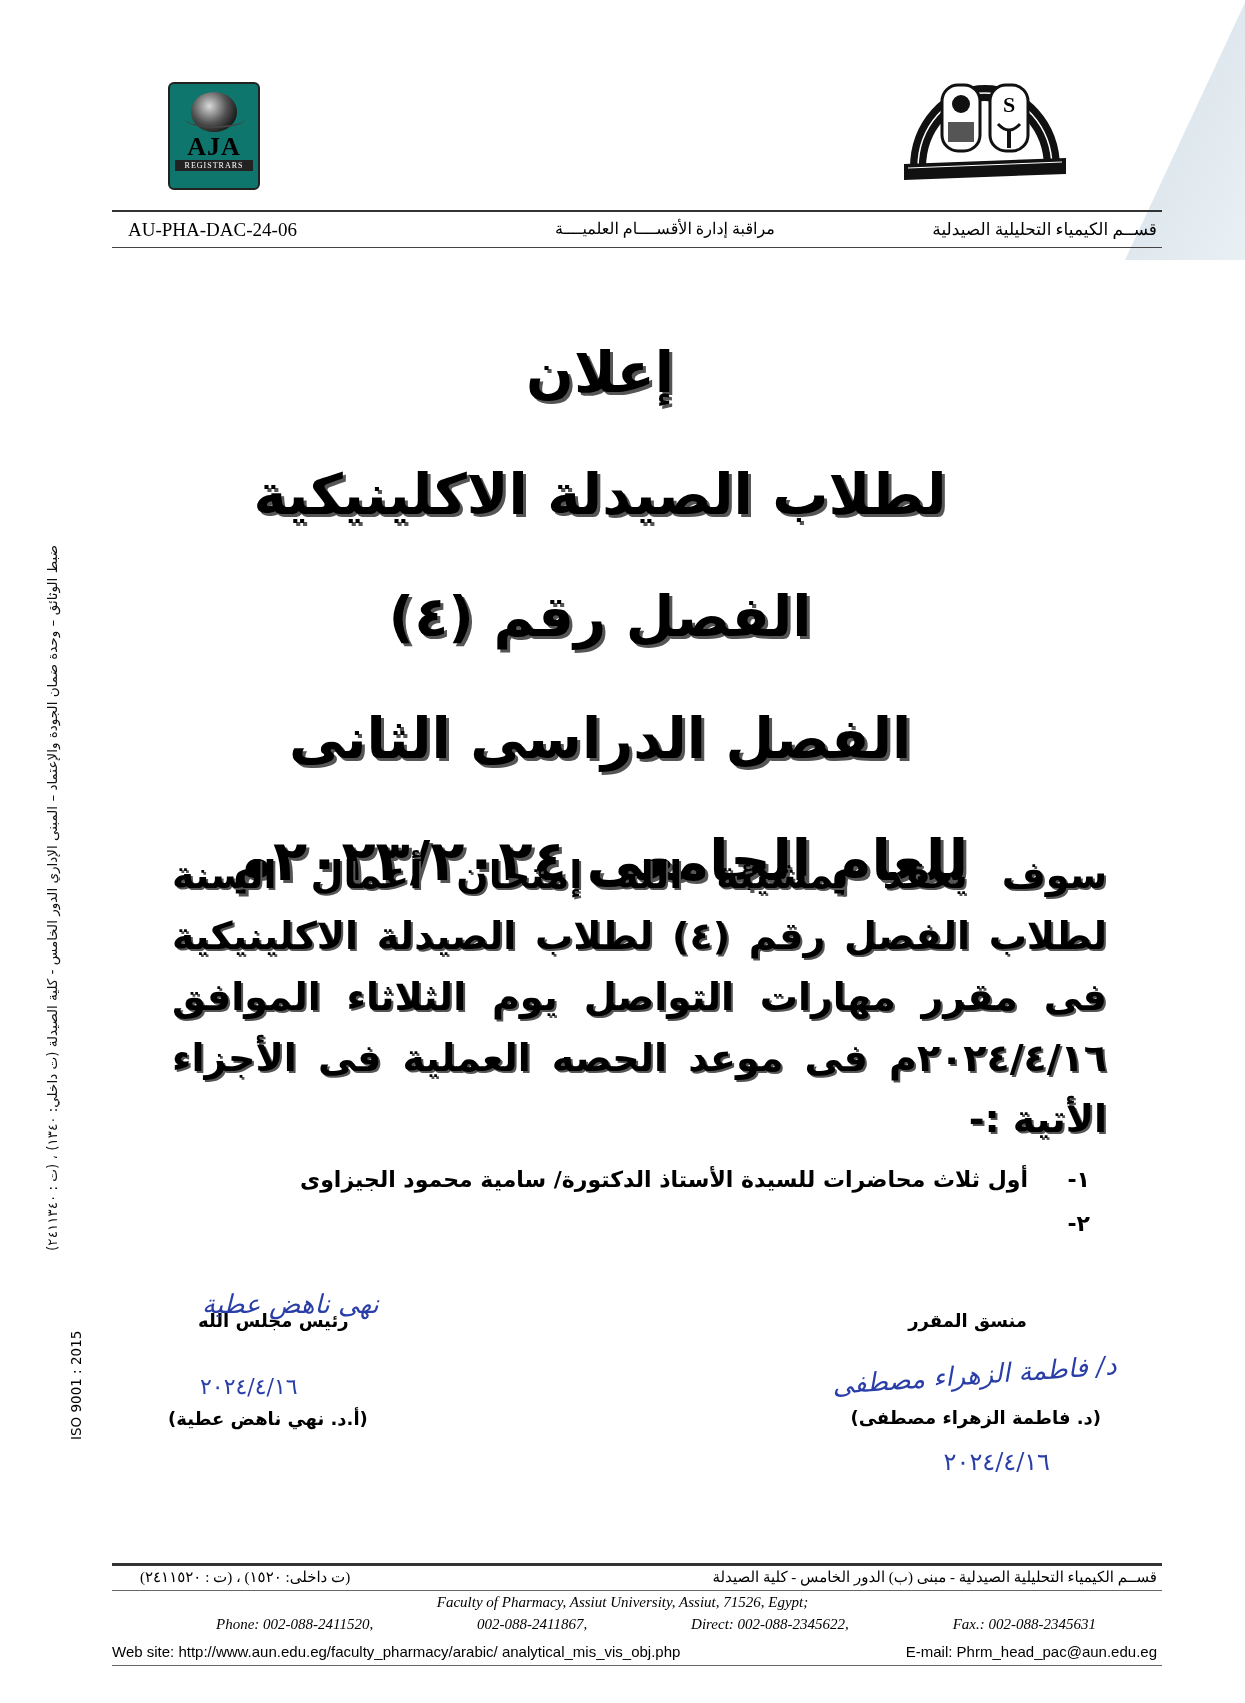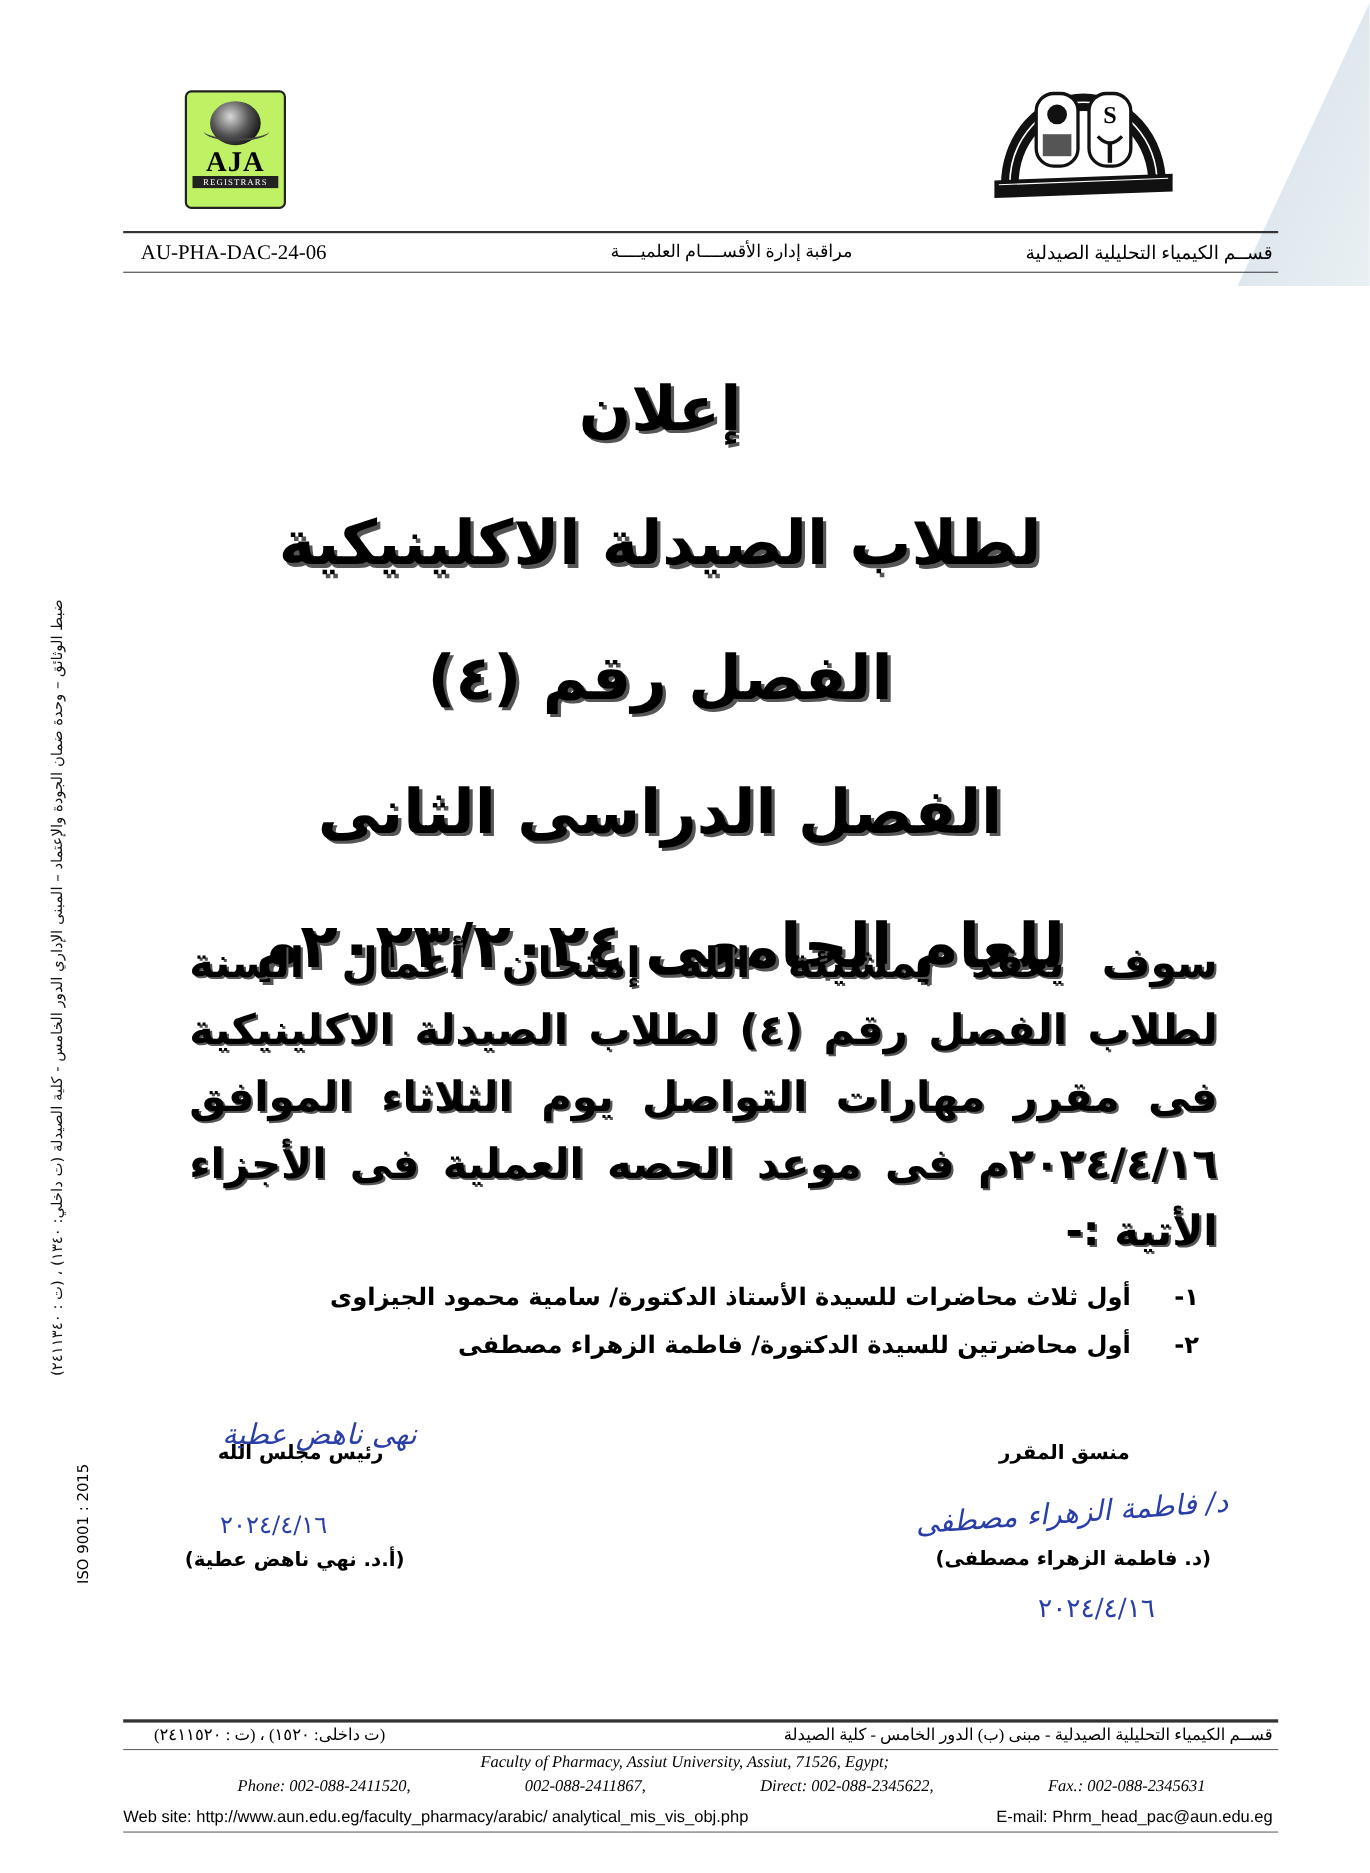--- a/index.html
+++ b/index.html
@@ -8,21 +8,21 @@
     font-family:"DejaVu Sans", sans-serif; color:#000;
   }
   .abs { position:absolute; }
   .page-corner {
     position:absolute; right:0; top:0; width:120px; height:260px;
     background:linear-gradient(115deg, transparent 50%, #dfe8ee 50.5%, #e9f0f4 100%);
   }
   
   .aja-logo {
     left:168px; top:82px; width:88px; height:104px;
-    border:2px solid #222; border-radius:6px; background:#bef264;
+    border:2px solid #222; border-radius:6px; background:#0f766e;
     display:flex; flex-direction:column; align-items:center;
   }
   .aja-globe {
     width:46px; height:40px; margin-top:8px; border-radius:50%;
     background:radial-gradient(circle at 40% 35%, #d9d9d9 0%, #555 45%, #111 80%);
     position:relative;
   }
   .aja-globe::after {
     content:""; position:absolute; left:-6px; top:18px; width:60px; height:16px;
     border-bottom:2px solid #444; border-radius:50%;
@@ -125,21 +125,20 @@
 
 <div class="abs body-para">سوف يعقد بمشيئة الله إمتحان أعمال السنة لطلاب الفصل رقم (٤) لطلاب الصيدلة الاكلينيكية فى مقرر مهارات التواصل يوم الثلاثاء الموافق ٢٠٢٤/٤/١٦م فى موعد الحصه العملية فى الأجزاء الأتية :-</div>
 
 <div class="abs list">
   <div class="list-item">
     <span class="list-num">١-</span>
     <span>أول ثلاث محاضرات للسيدة الأستاذ الدكتورة/ سامية محمود الجيزاوى</span>
   </div>
   <div class="list-item">
     <span class="list-num">٢-</span>
-    <span>أول محاضرتين للسيدة الدكتورة/ فاطمة الزهراء مصطفى</span>
   </div>
 </div>
 
 <div class="abs sig-label" style="right:218px; top:1310px;">منسق المقرر</div>
 <div class="abs handwriting" style="right:128px; top:1360px; font-size:26px; transform:rotate(-4deg);">د/ فاطمة الزهراء مصطفى</div>
 <div class="abs sig-name" style="right:144px; top:1407px;text-align:center;">(د. فاطمة الزهراء مصطفى)</div>
 <div class="abs handwriting" style="right:195px; top:1448px; font-size:24px; font-style:normal;">٢٠٢٤/٤/١٦</div>
 
 <div class="abs sig-label" style="left:198px; top:1310px;">رئيس مجلس الله</div>
 <div class="abs handwriting" style="left:162px; top:1289px; font-size:26px;margin-left:40px;">نهى ناهض عطية</div>

